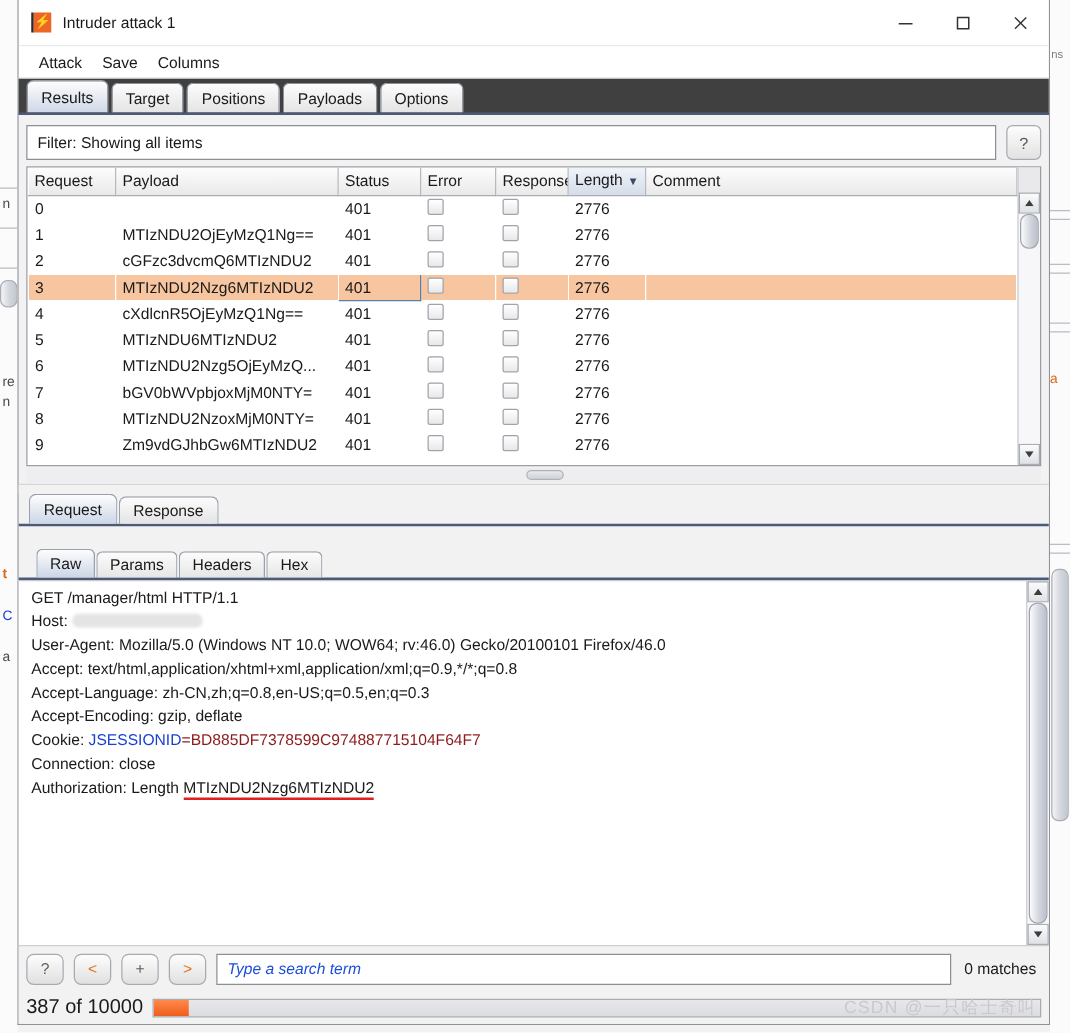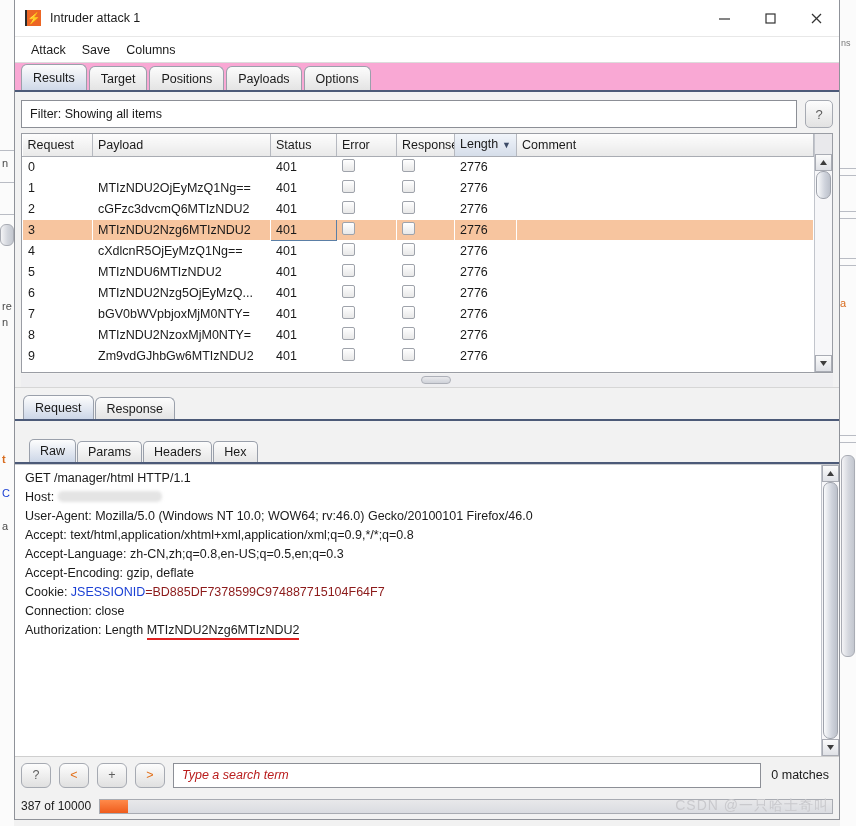--- a/index.html
+++ b/index.html
@@ -107,21 +107,21 @@
   }
   .menu-item {
     font-size: 12.5px;
     color: #1a1a1a;
     margin-right: 16px;
   }
 
   
   .tabstrip {
     height: 27px;
-    background: #f9a8d4;
+    background: #404040;
     display: flex;
     align-items: flex-end;
     padding-left: 6px;
     flex: none;
     border-bottom: 2px solid #4c5a78;
     box-sizing: content-box;
   }
   .tab {
     height: 24px;
     padding: 0 11px;
@@ -414,21 +414,21 @@
   .sbtn.orange { color: #e2701a; }
   .searchinput {
     flex: 1;
     height: 25px;
     background: #ffffff;
     border: 1px solid #8c8f96;
     display: flex; align-items: center;
     padding-left: 8px;
     font-size: 12.5px;
     font-style: italic;
-    color: #b91c1c;
+    color: #1d4ed8;
     box-sizing: border-box;
     margin-right: 10px;
   }
   .matches {
     font-size: 12.5px;
     color: #1a1a1a;
     white-space: nowrap;
     margin-right: 4px;
   }
 
@@ -436,21 +436,21 @@
   .statusbar {
     height: 26px;
     display: flex;
     align-items: center;
     padding: 0 6px;
     flex: none;
     background: #f2f2f2;
     position: relative;
   }
   .statuslabel {
-    font-size: 12px;
+    font-size: 16px;
     color: #1a1a1a;
     white-space: nowrap;
     margin-right: 8px;
   }
   .progress {
     flex: 1;
     height: 15px;
     background: linear-gradient(to bottom, #e8e8ea, #dadce1);
     border: 1px solid #a8abb2;
     box-sizing: border-box;

